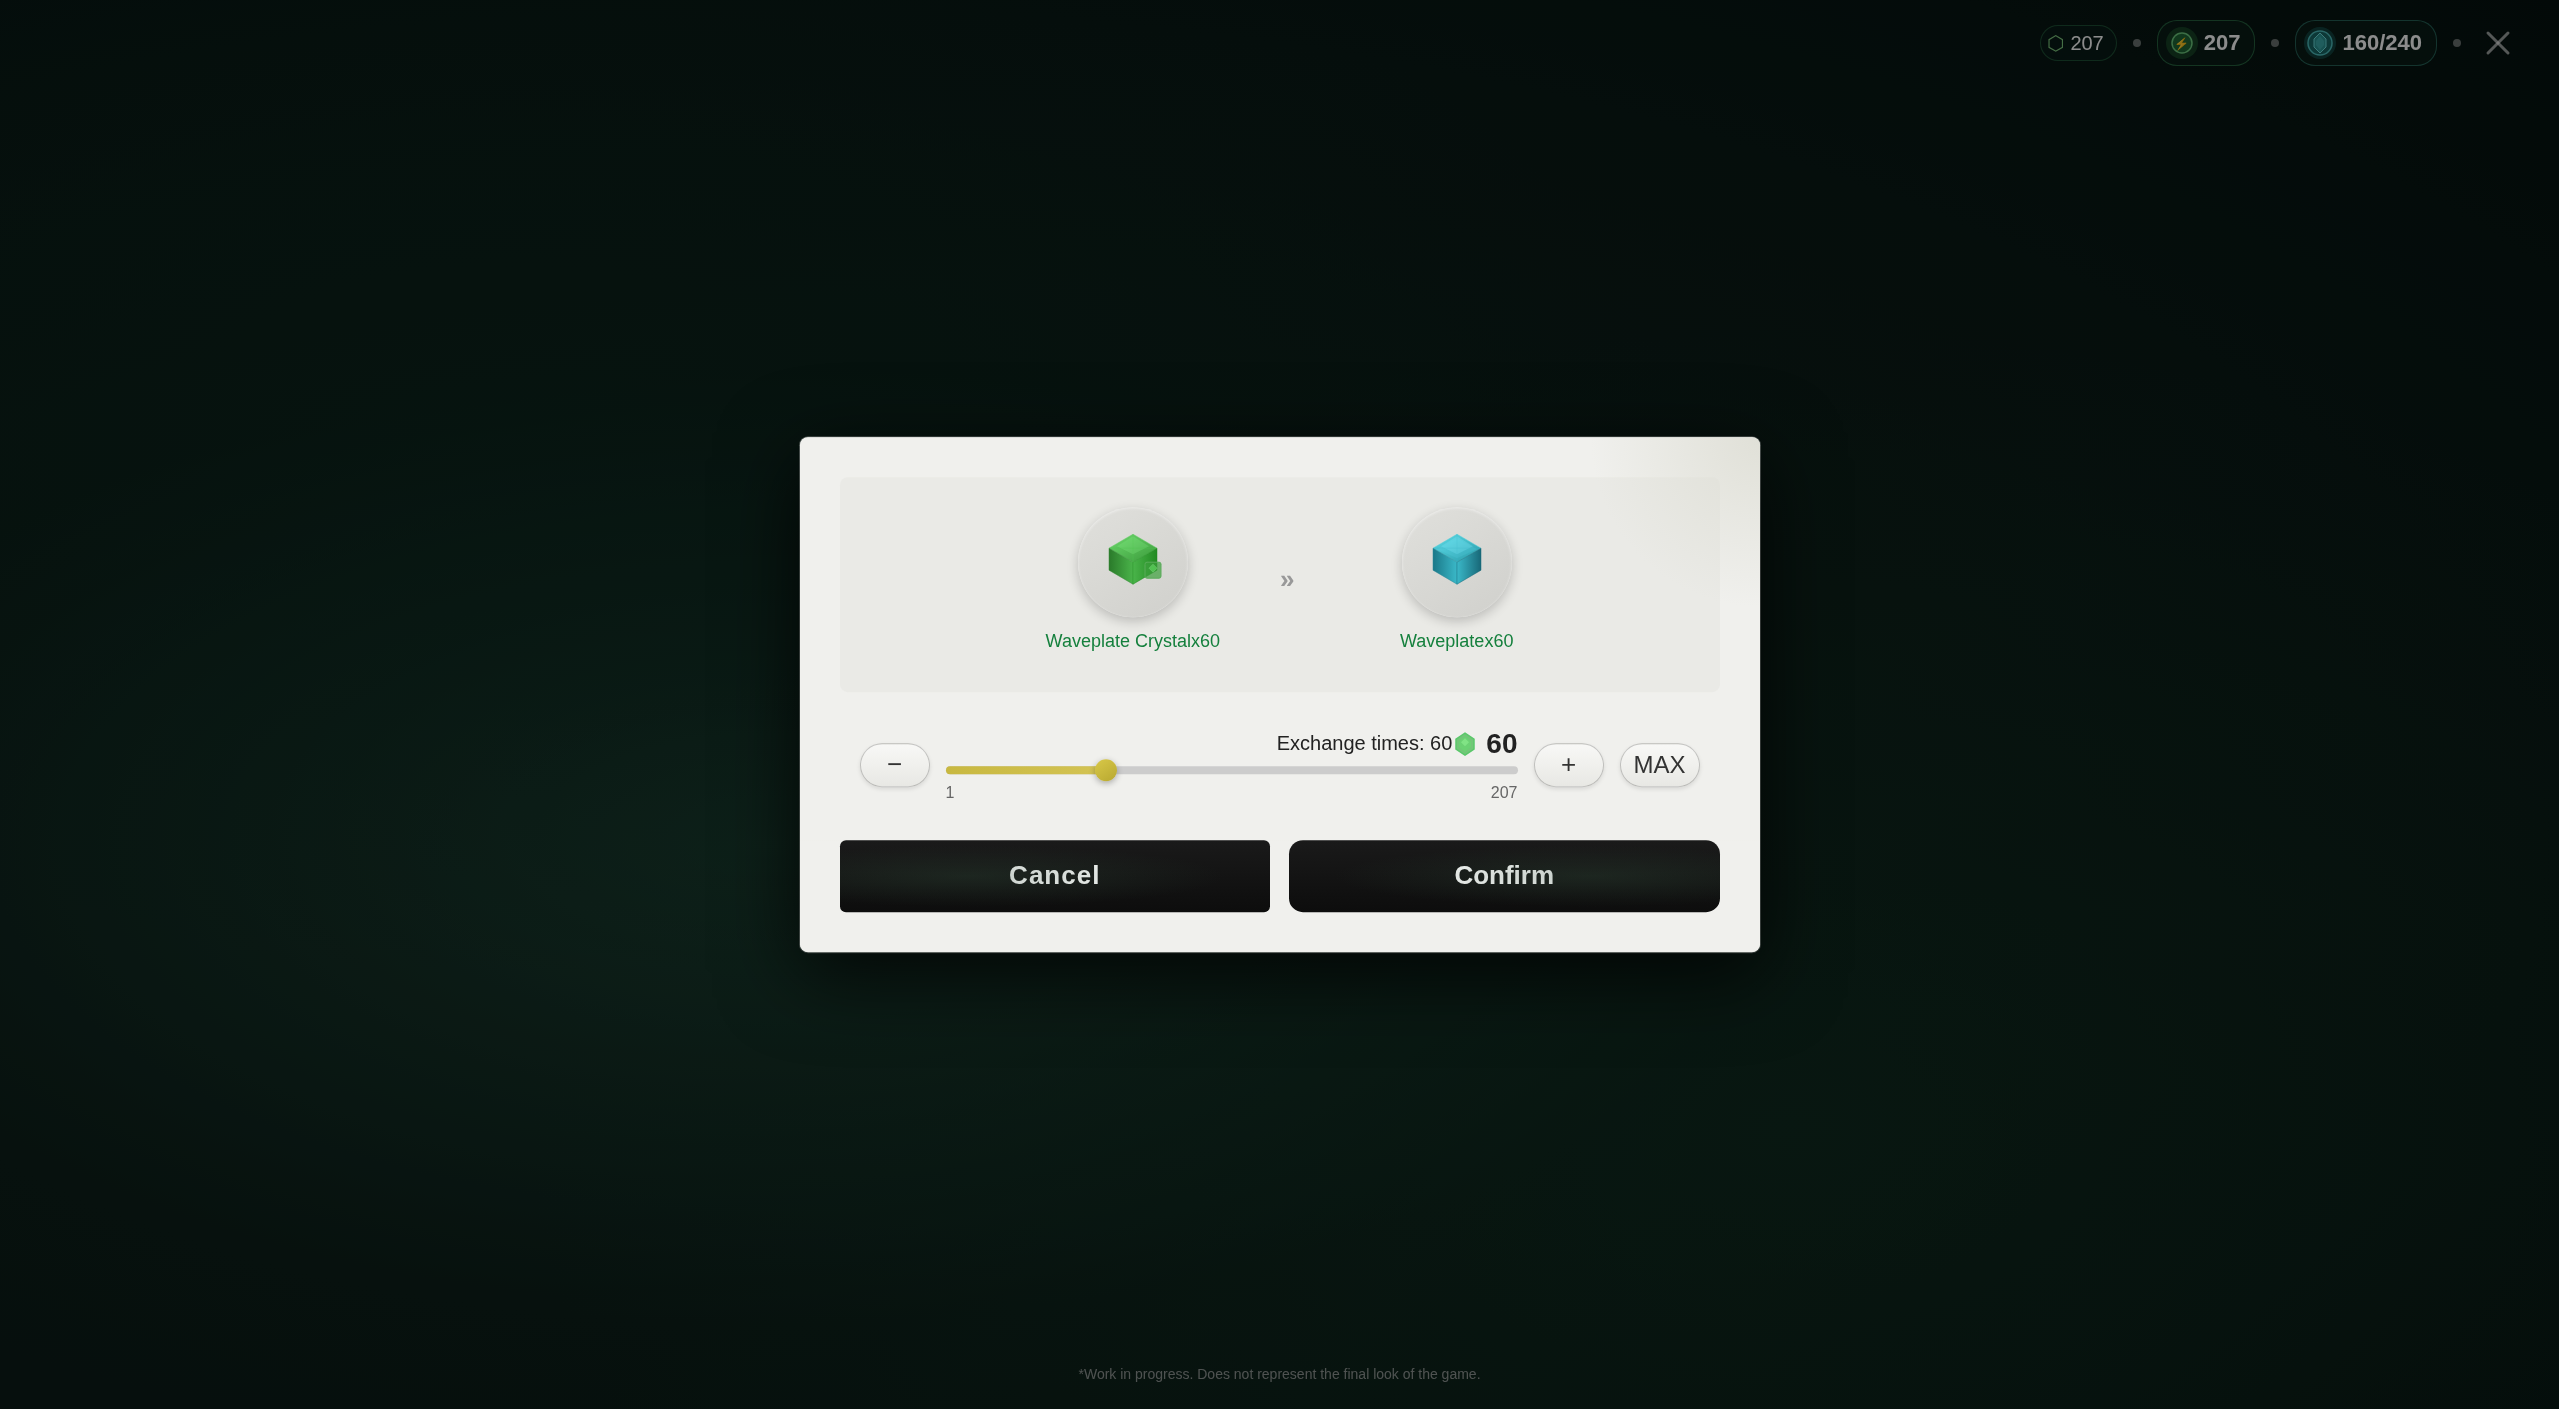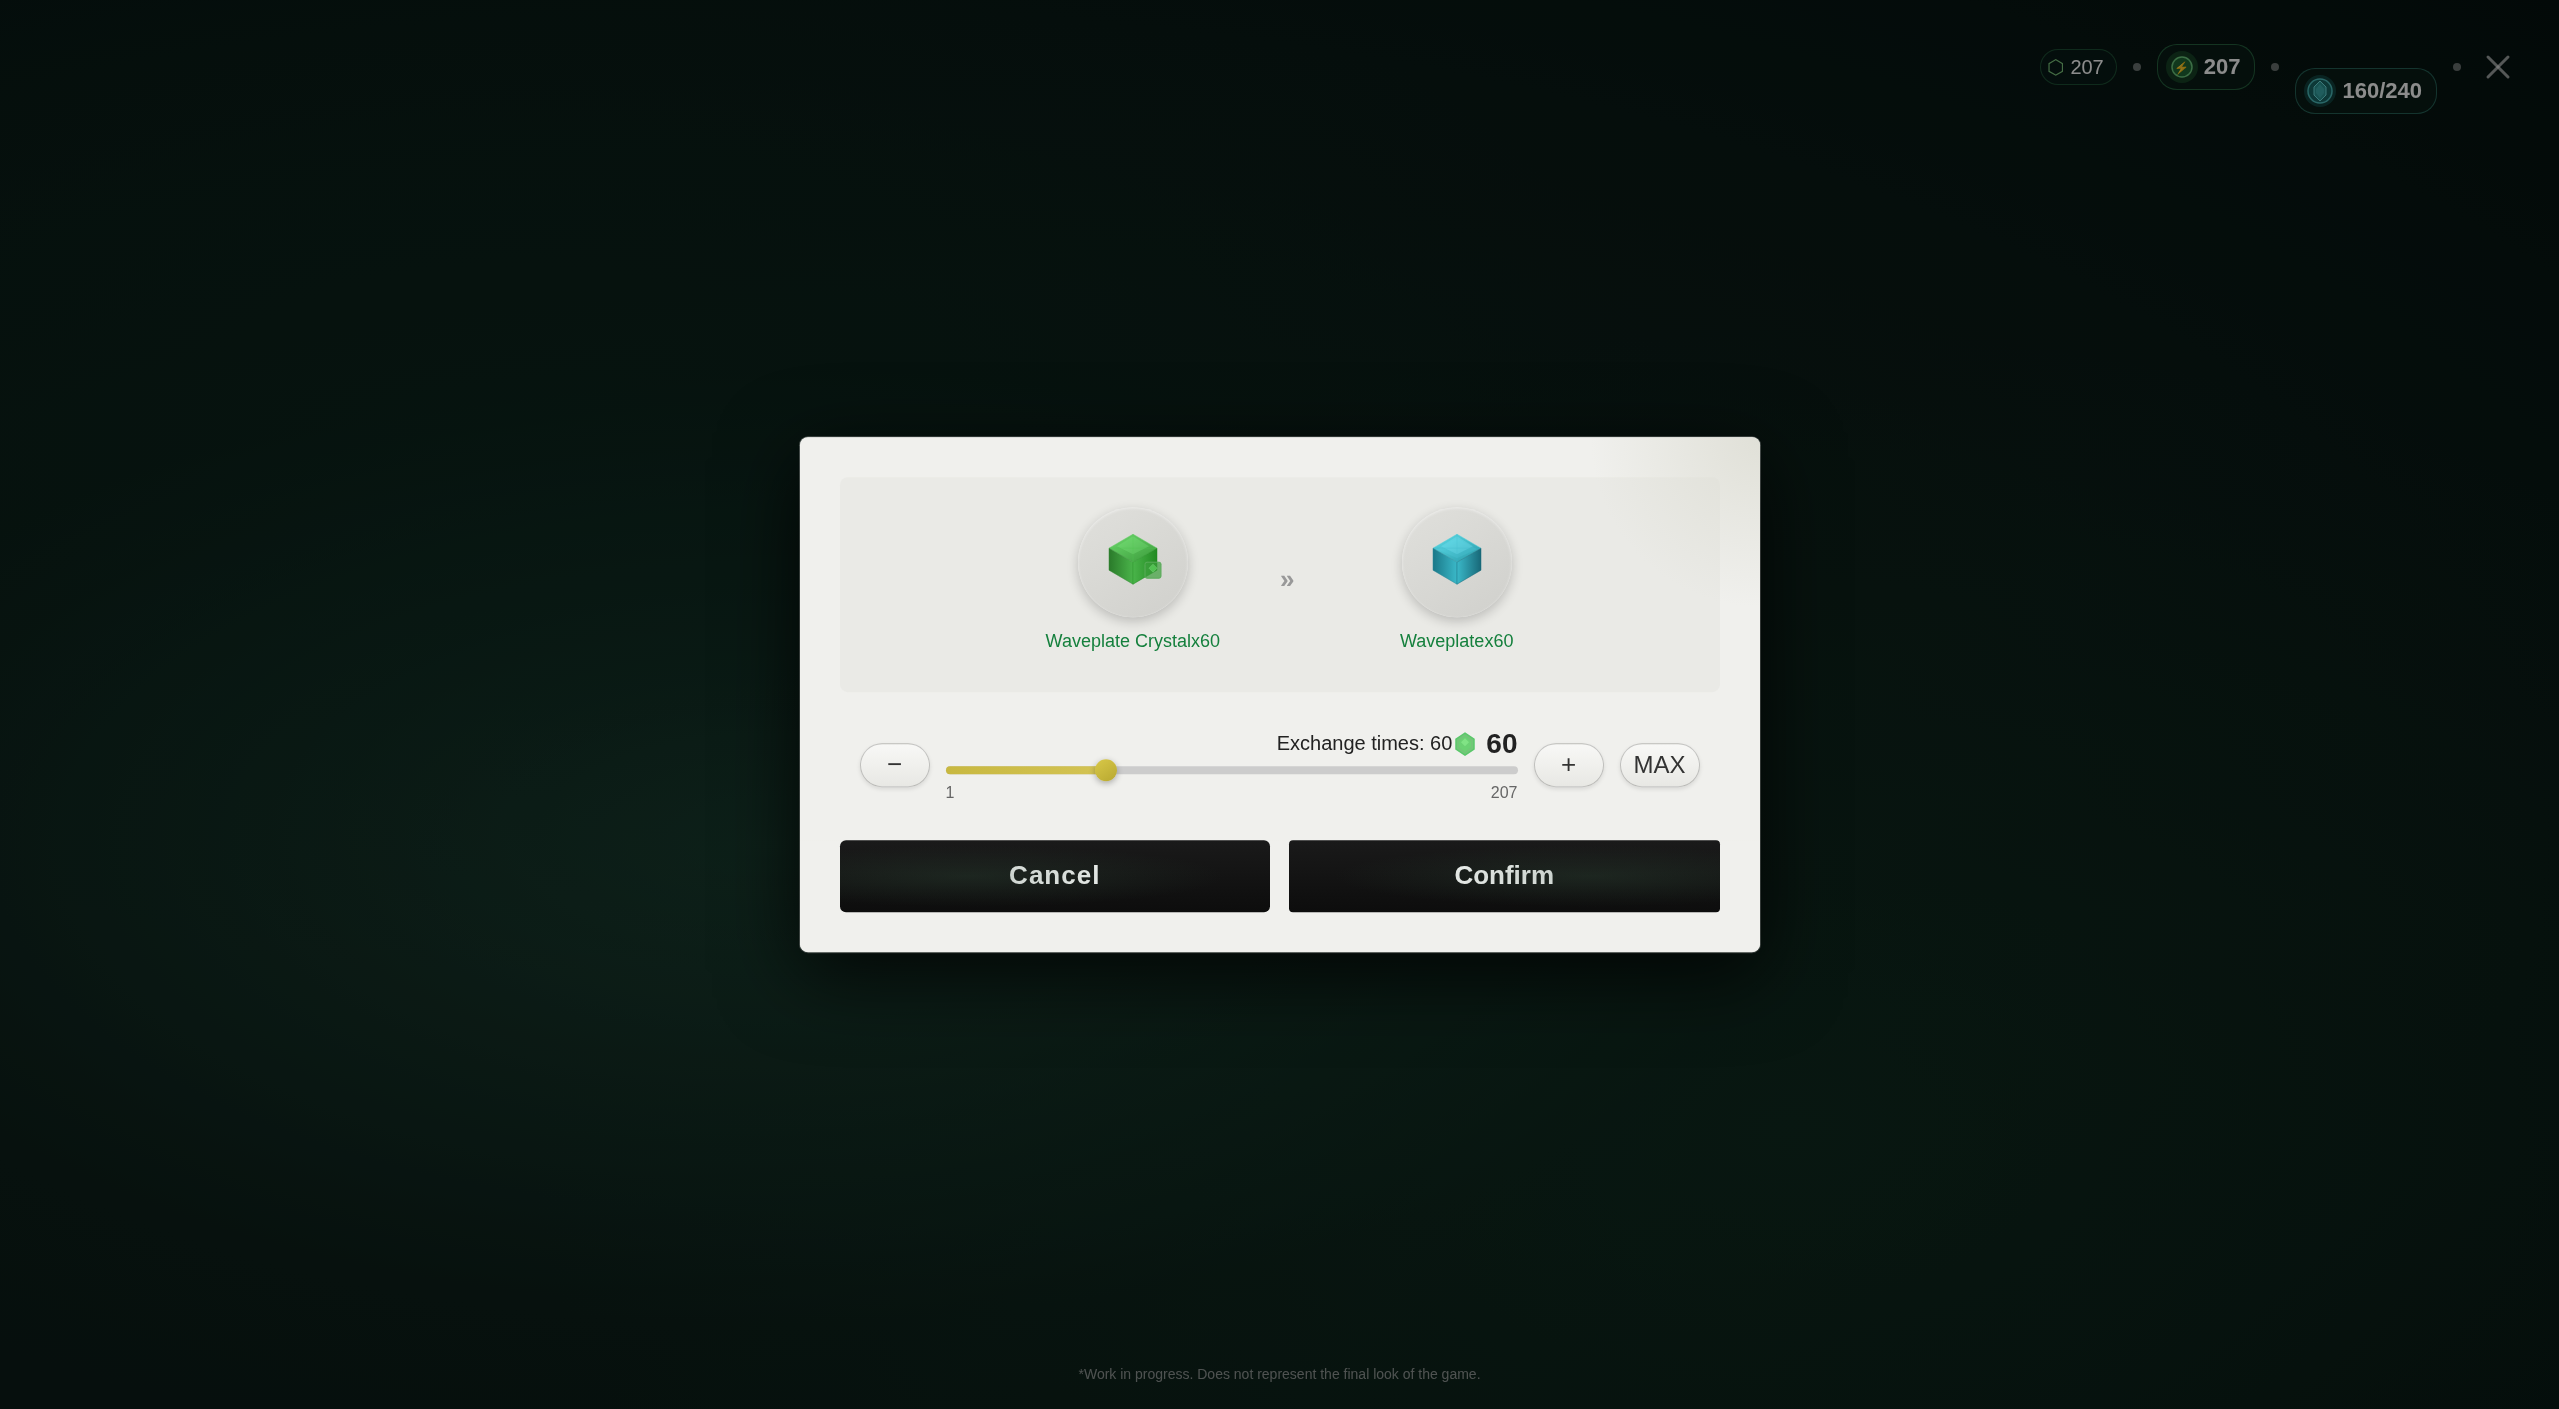--- a/index.html
+++ b/index.html
@@ -65,21 +65,20 @@
     }
 
     .hud-resource.stamina-resource {
       background: rgba(10, 30, 25, 0.85);
       border-color: rgba(80, 200, 120, 0.4);
     }
 
     .hud-resource.crystal-resource {
       background: rgba(10, 30, 25, 0.85);
       border-color: rgba(80, 200, 180, 0.4);
-      margin-top: 48px;
     }
 
     .hud-close {
       width: 42px;
       height: 42px;
       display: flex;
       align-items: center;
       justify-content: center;
       color: rgba(255,255,255,0.7);
       font-size: 28px;
@@ -334,21 +333,21 @@
       position: absolute;
       inset: 0;
       background: radial-gradient(ellipse at 30% 50%, rgba(50,80,60,0.3) 0%, transparent 60%);
     }
 
     .confirm-btn {
       flex: 1;
       height: 72px;
       background: linear-gradient(180deg, #1a1a1a, #0d0d0d);
       border: none;
-      border-radius: 4px;
+      border-radius: 14px;
       color: white;
       font-size: 26px;
       font-weight: 600;
       cursor: pointer;
       position: relative;
       overflow: hidden;
     }
 
     .confirm-btn::before {
       content: '';

